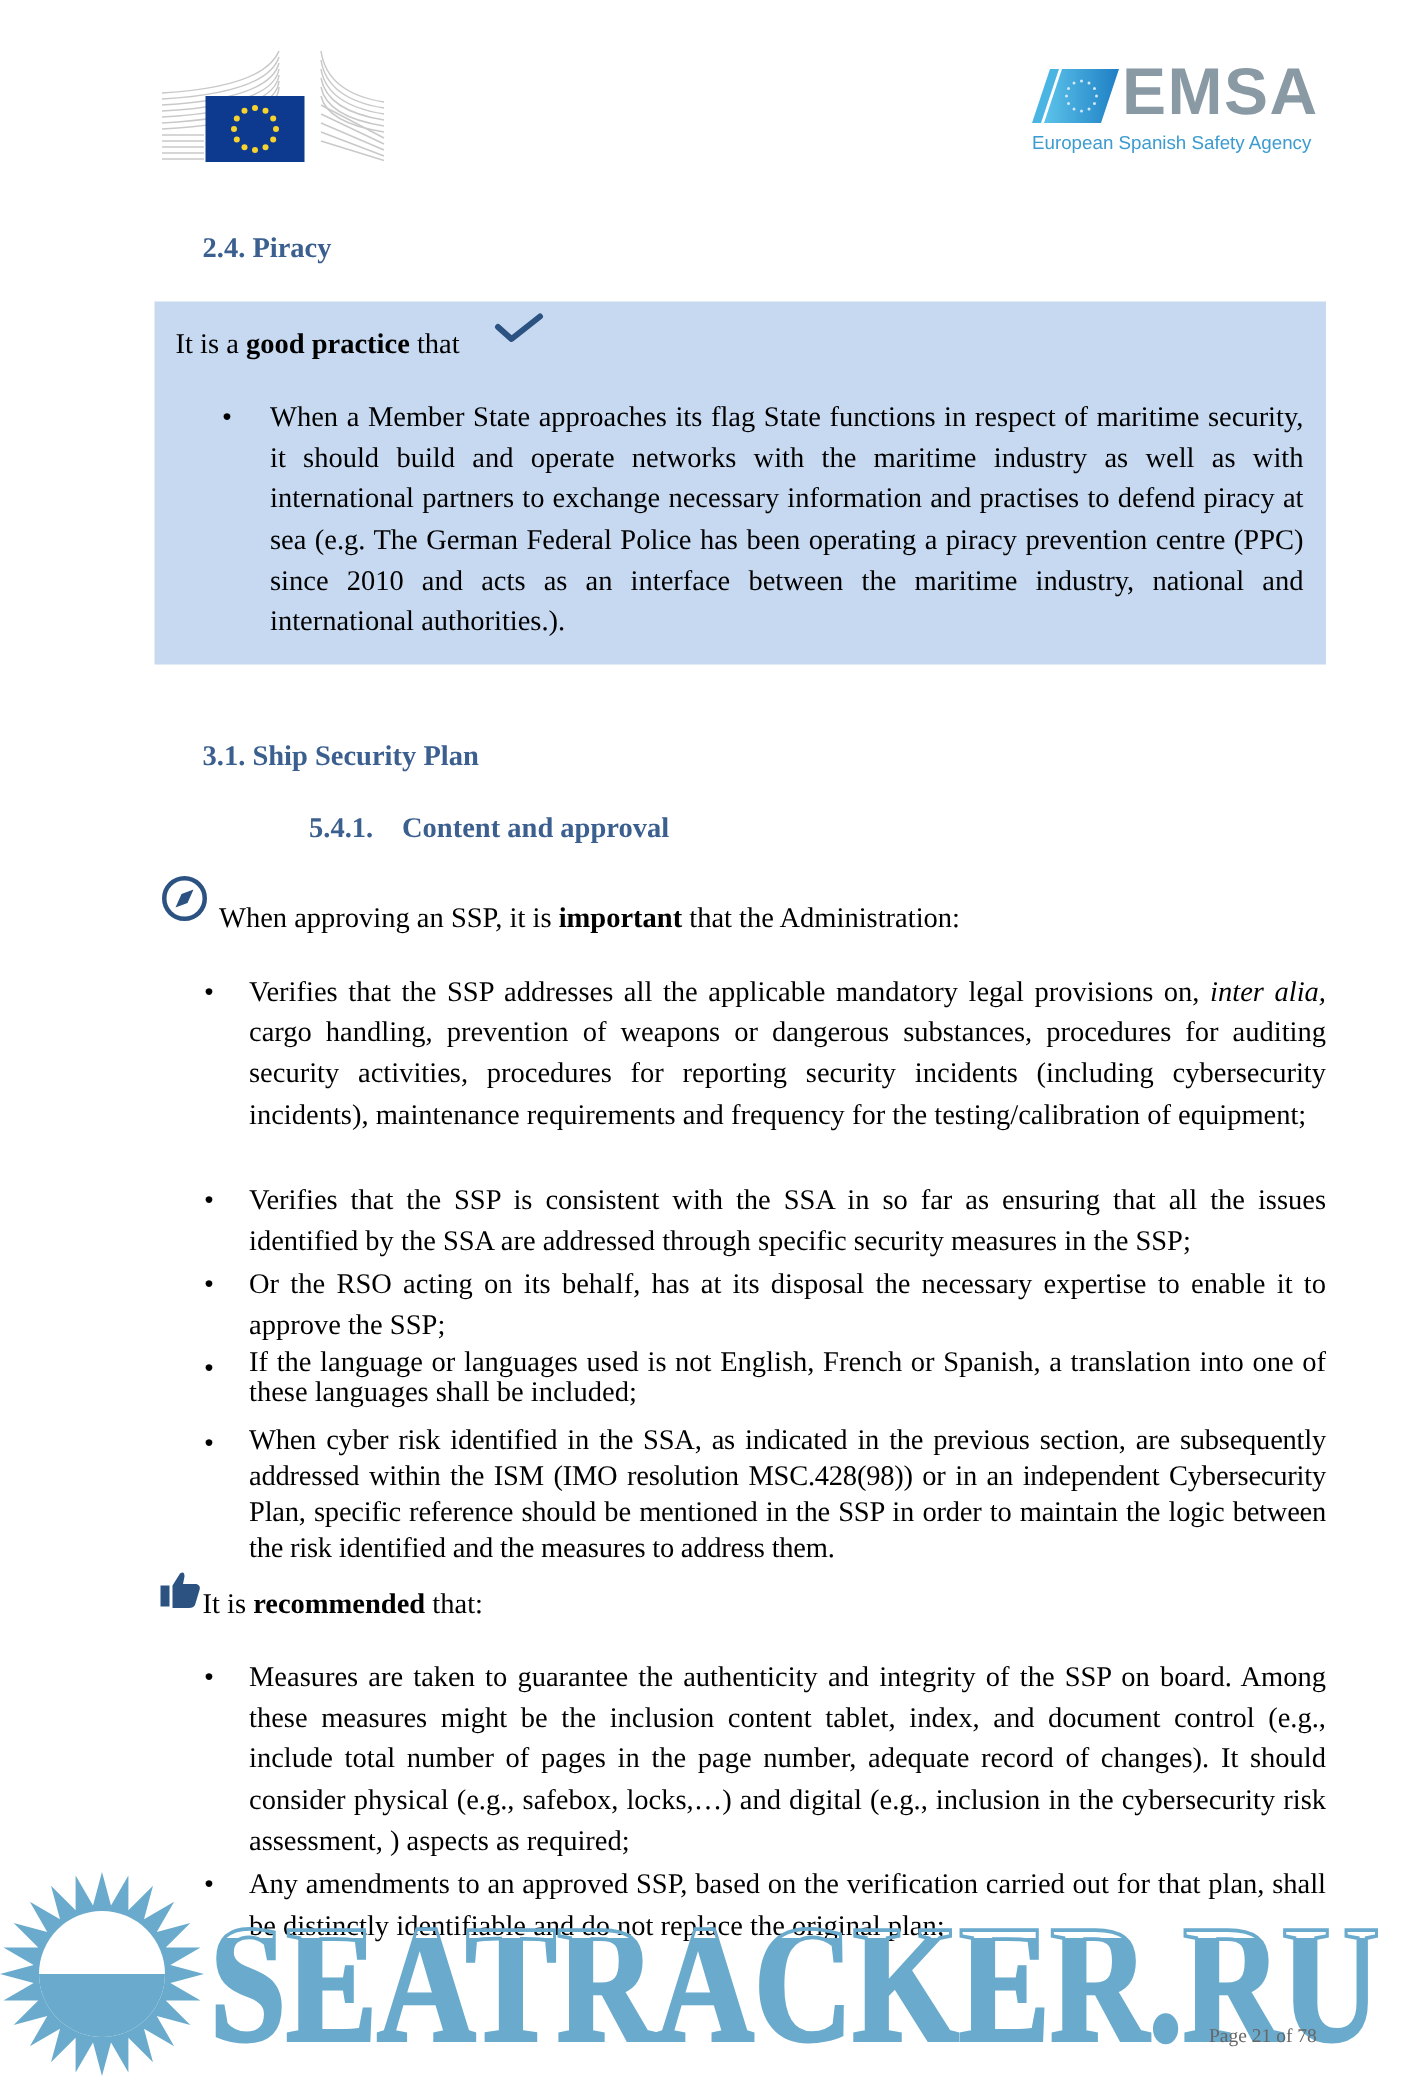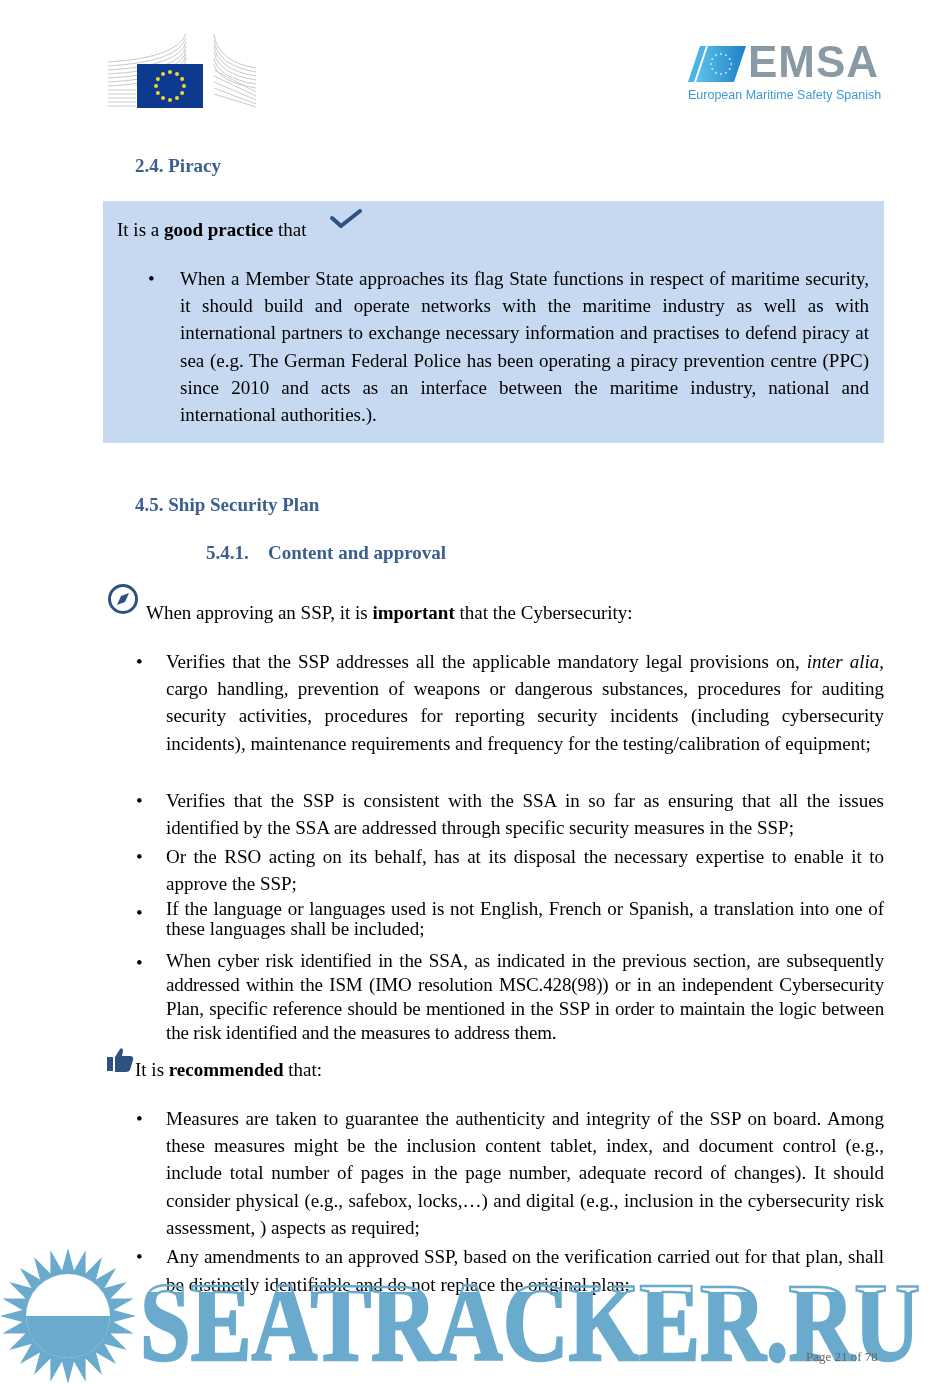--- a/index.html
+++ b/index.html
@@ -122,45 +122,45 @@
         <circle cx="26.33974596215561" cy="25" r="1"></circle>
         <circle cx="25" cy="20" r="1"></circle>
         <circle cx="26.33974596215561" cy="15.000000000000004" r="1"></circle>
         <circle cx="29.999999999999996" cy="11.339745962155616" r="1"></circle>
         <circle cx="35" cy="10" r="1"></circle>
         <circle cx="40" cy="11.339745962155614" r="1"></circle>
         <circle cx="43.66025403784438" cy="14.999999999999996" r="1"></circle>
       </g>
   </svg>
   <div class="emsa-word">EMSA</div>
-  <div class="emsa-sub">European Maritime Safety Spanish</div>
+  <div class="emsa-sub">European Spanish Safety Agency</div>
 </div>
 
 <div id="piracy-heading" class="abs h2">2.4. Piracy</div>
 
 <div id="good-practice-box" class="abs"></div>
 <div id="gp-intro" class="abs"><span>It is a </span><b>good practice</b><span> that</span></div>
 <div id="gp-check" class="abs">
   <svg width="34" height="24" viewBox="0 0 34 24">
       <polyline points="3,10 12,18 31,3" fill="none" stroke="#2c5282" stroke-width="4" stroke-linecap="round" stroke-linejoin="round"></polyline>
     </svg>
 </div>
 <div id="gp-bullet" class="bullet">•</div>
 <div id="gp-text" class="btext">When a Member State approaches its flag State functions in respect of maritime security, it should build and operate networks with the maritime industry as well as with international partners to exchange necessary information and practises to defend piracy at sea (e.g. The German Federal Police has been operating a piracy prevention centre (PPC) since 2010 and acts as an interface between the maritime industry, national and international authorities.).</div>
 
-<div id="ssp-heading" class="abs h2">4.5. Ship Security Plan</div>
+<div id="ssp-heading" class="abs h2">3.1. Ship Security Plan</div>
 <div id="content-heading" class="abs h3"><span id="content-num">5.4.1.</span><span>Content and approval</span></div>
 
 <div id="compass-icon" class="abs">
   <svg width="32" height="32" viewBox="0 0 32 32">
     <circle cx="16" cy="16" r="13.5" fill="none" stroke="#2c5282" stroke-width="3"></circle>
     <polygon points="22,10 18,19 10,22 14,13" fill="#2c5282"></polygon>
   </svg>
 </div>
-<div id="important-intro" class="abs"><span>When approving an SSP, it is </span><b>important</b><span> that the Cybersecurity:</span></div>
+<div id="important-intro" class="abs"><span>When approving an SSP, it is </span><b>important</b><span> that the Administration:</span></div>
 
 <div class="bullet list-b" style="top:651px;">•</div>
 <div class="btext list-t" style="top:648px;"><span>Verifies that the SSP addresses all the applicable mandatory legal provisions on, </span><i>inter alia,</i><span> cargo handling, prevention of weapons or dangerous substances, procedures for auditing security activities, procedures for reporting security incidents (including cybersecurity incidents), maintenance requirements and frequency for the testing/calibration of equipment;</span></div>
 
 <div class="bullet list-b" style="top:790px;">•</div>
 <div class="btext list-t" style="top:787px;">Verifies that the SSP is consistent with the SSA in so far as ensuring that all the issues identified by the SSA are addressed through specific security measures in the SSP;</div>
 
 <div class="bullet list-b" style="top:846px;">•</div>
 <div class="btext list-t" style="top:843px;">Or the RSO acting on its behalf, has at its disposal the necessary expertise to enable it to approve the SSP;</div>
 

